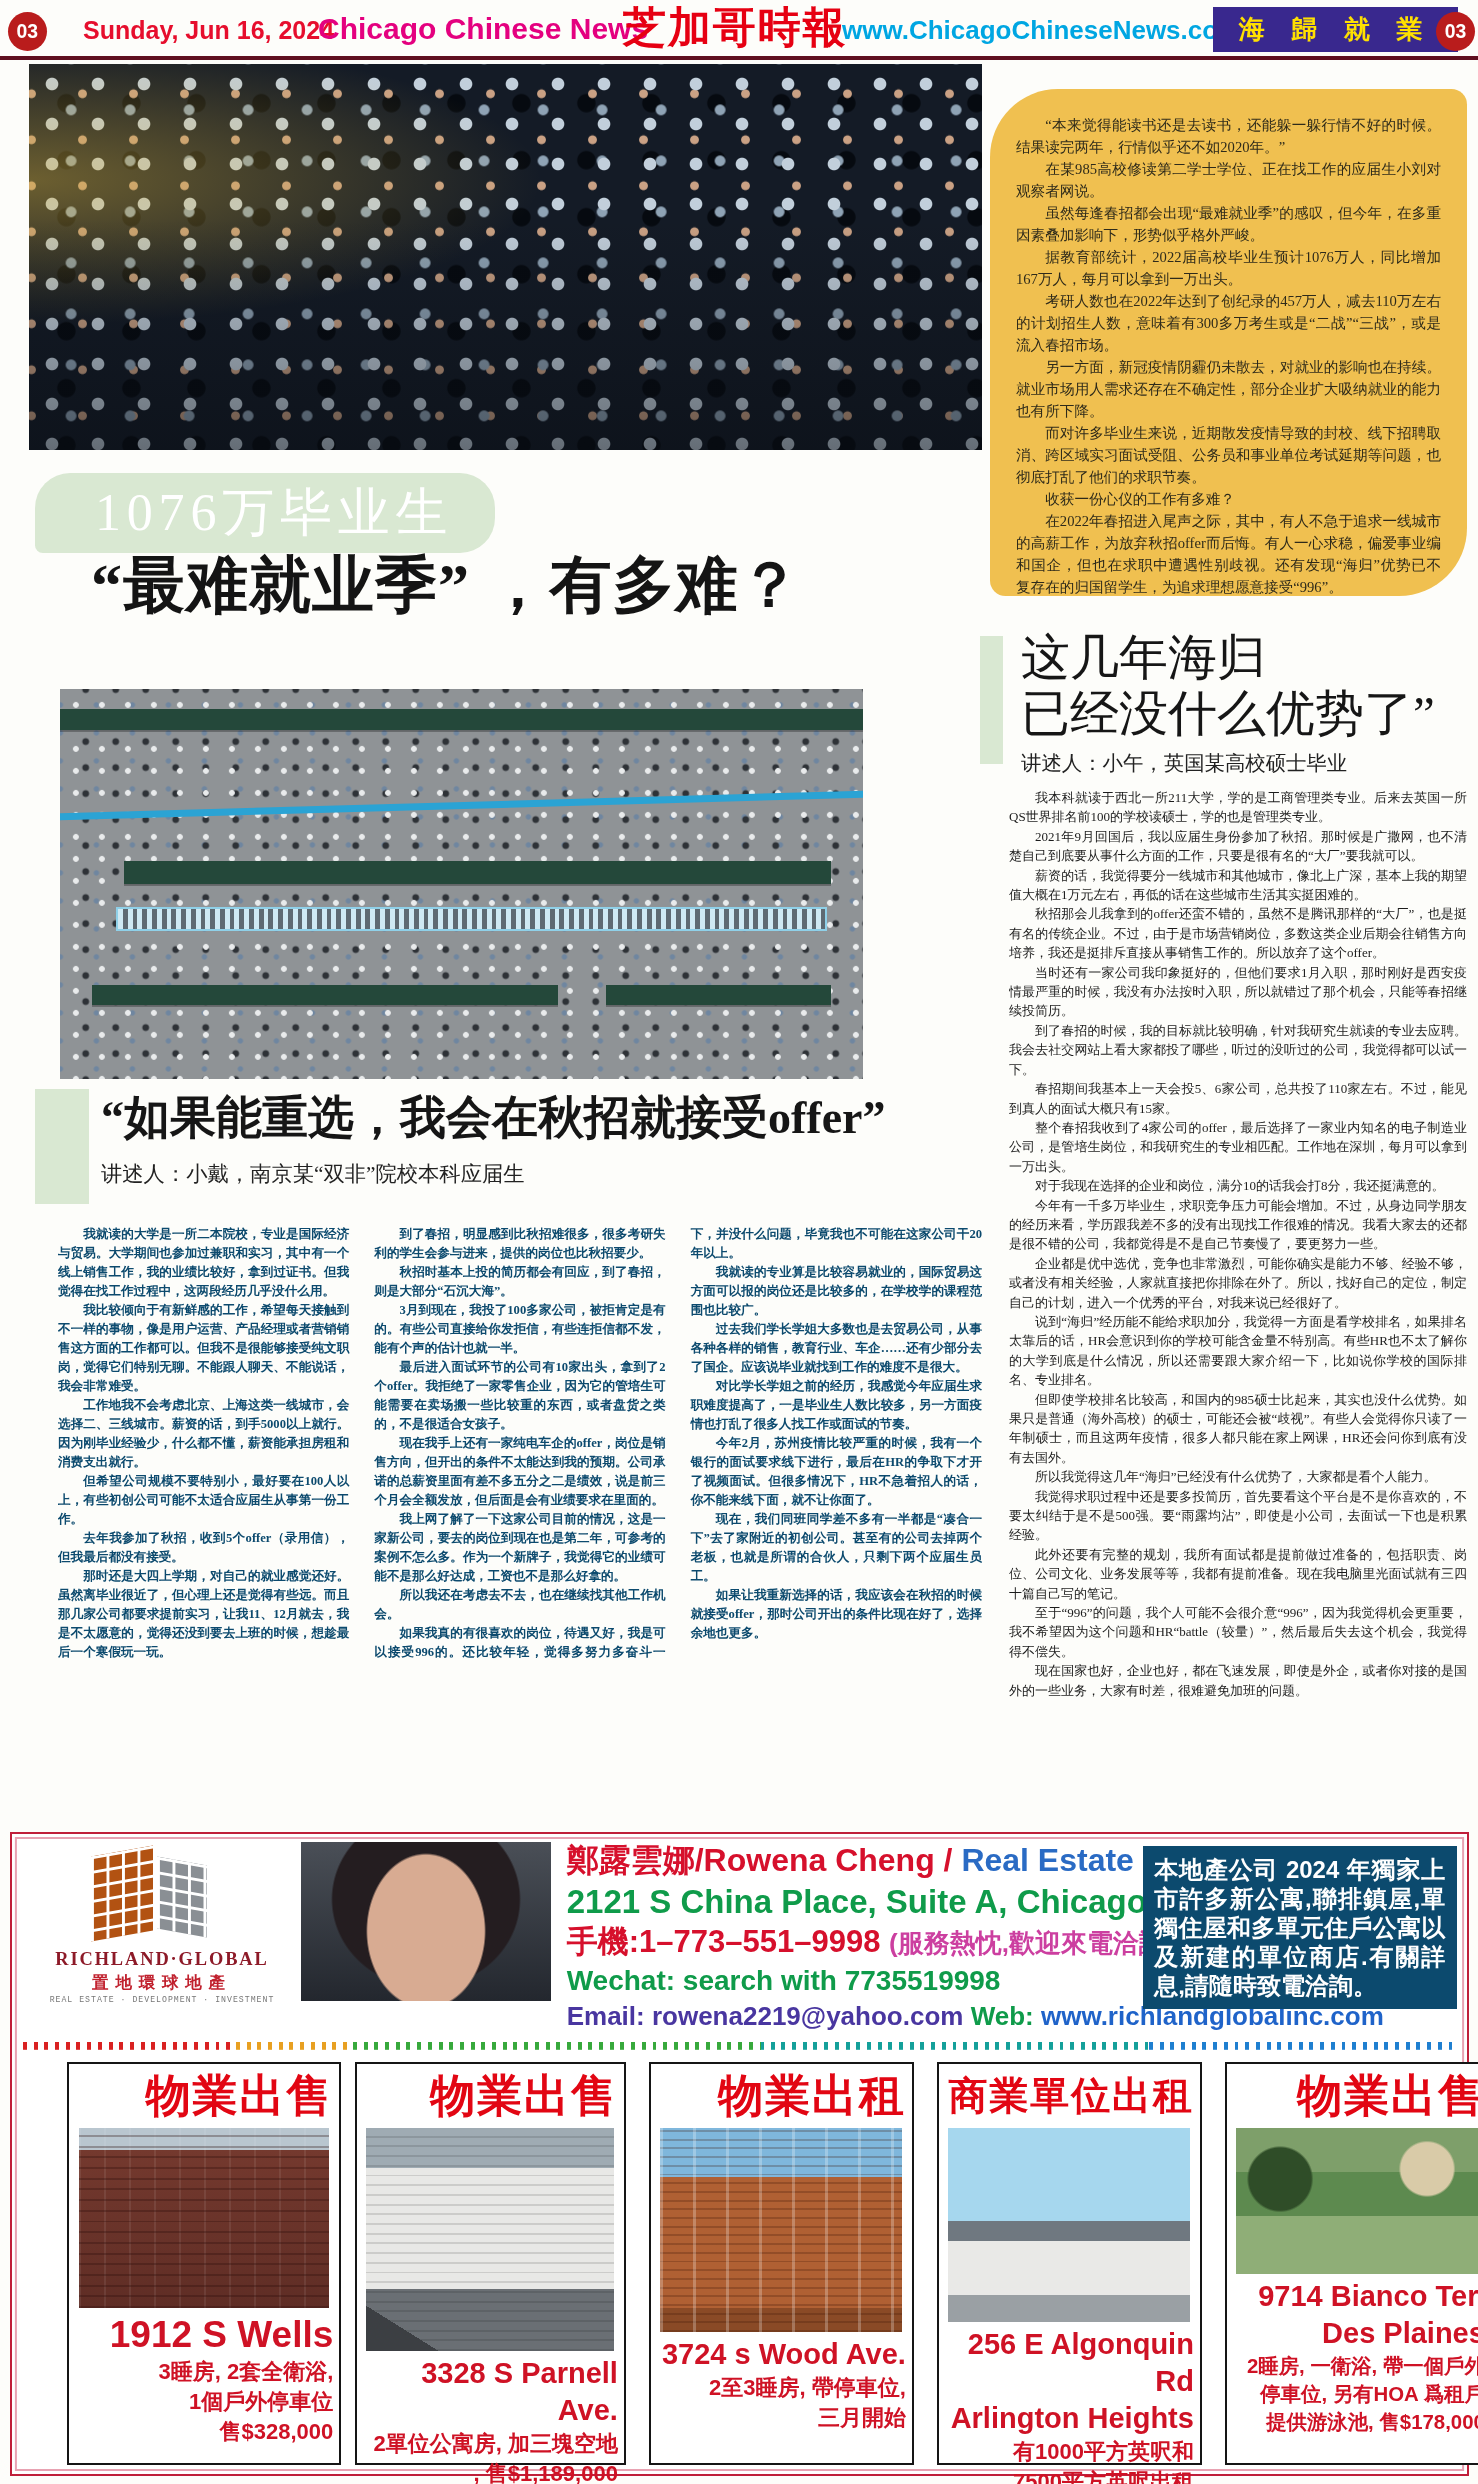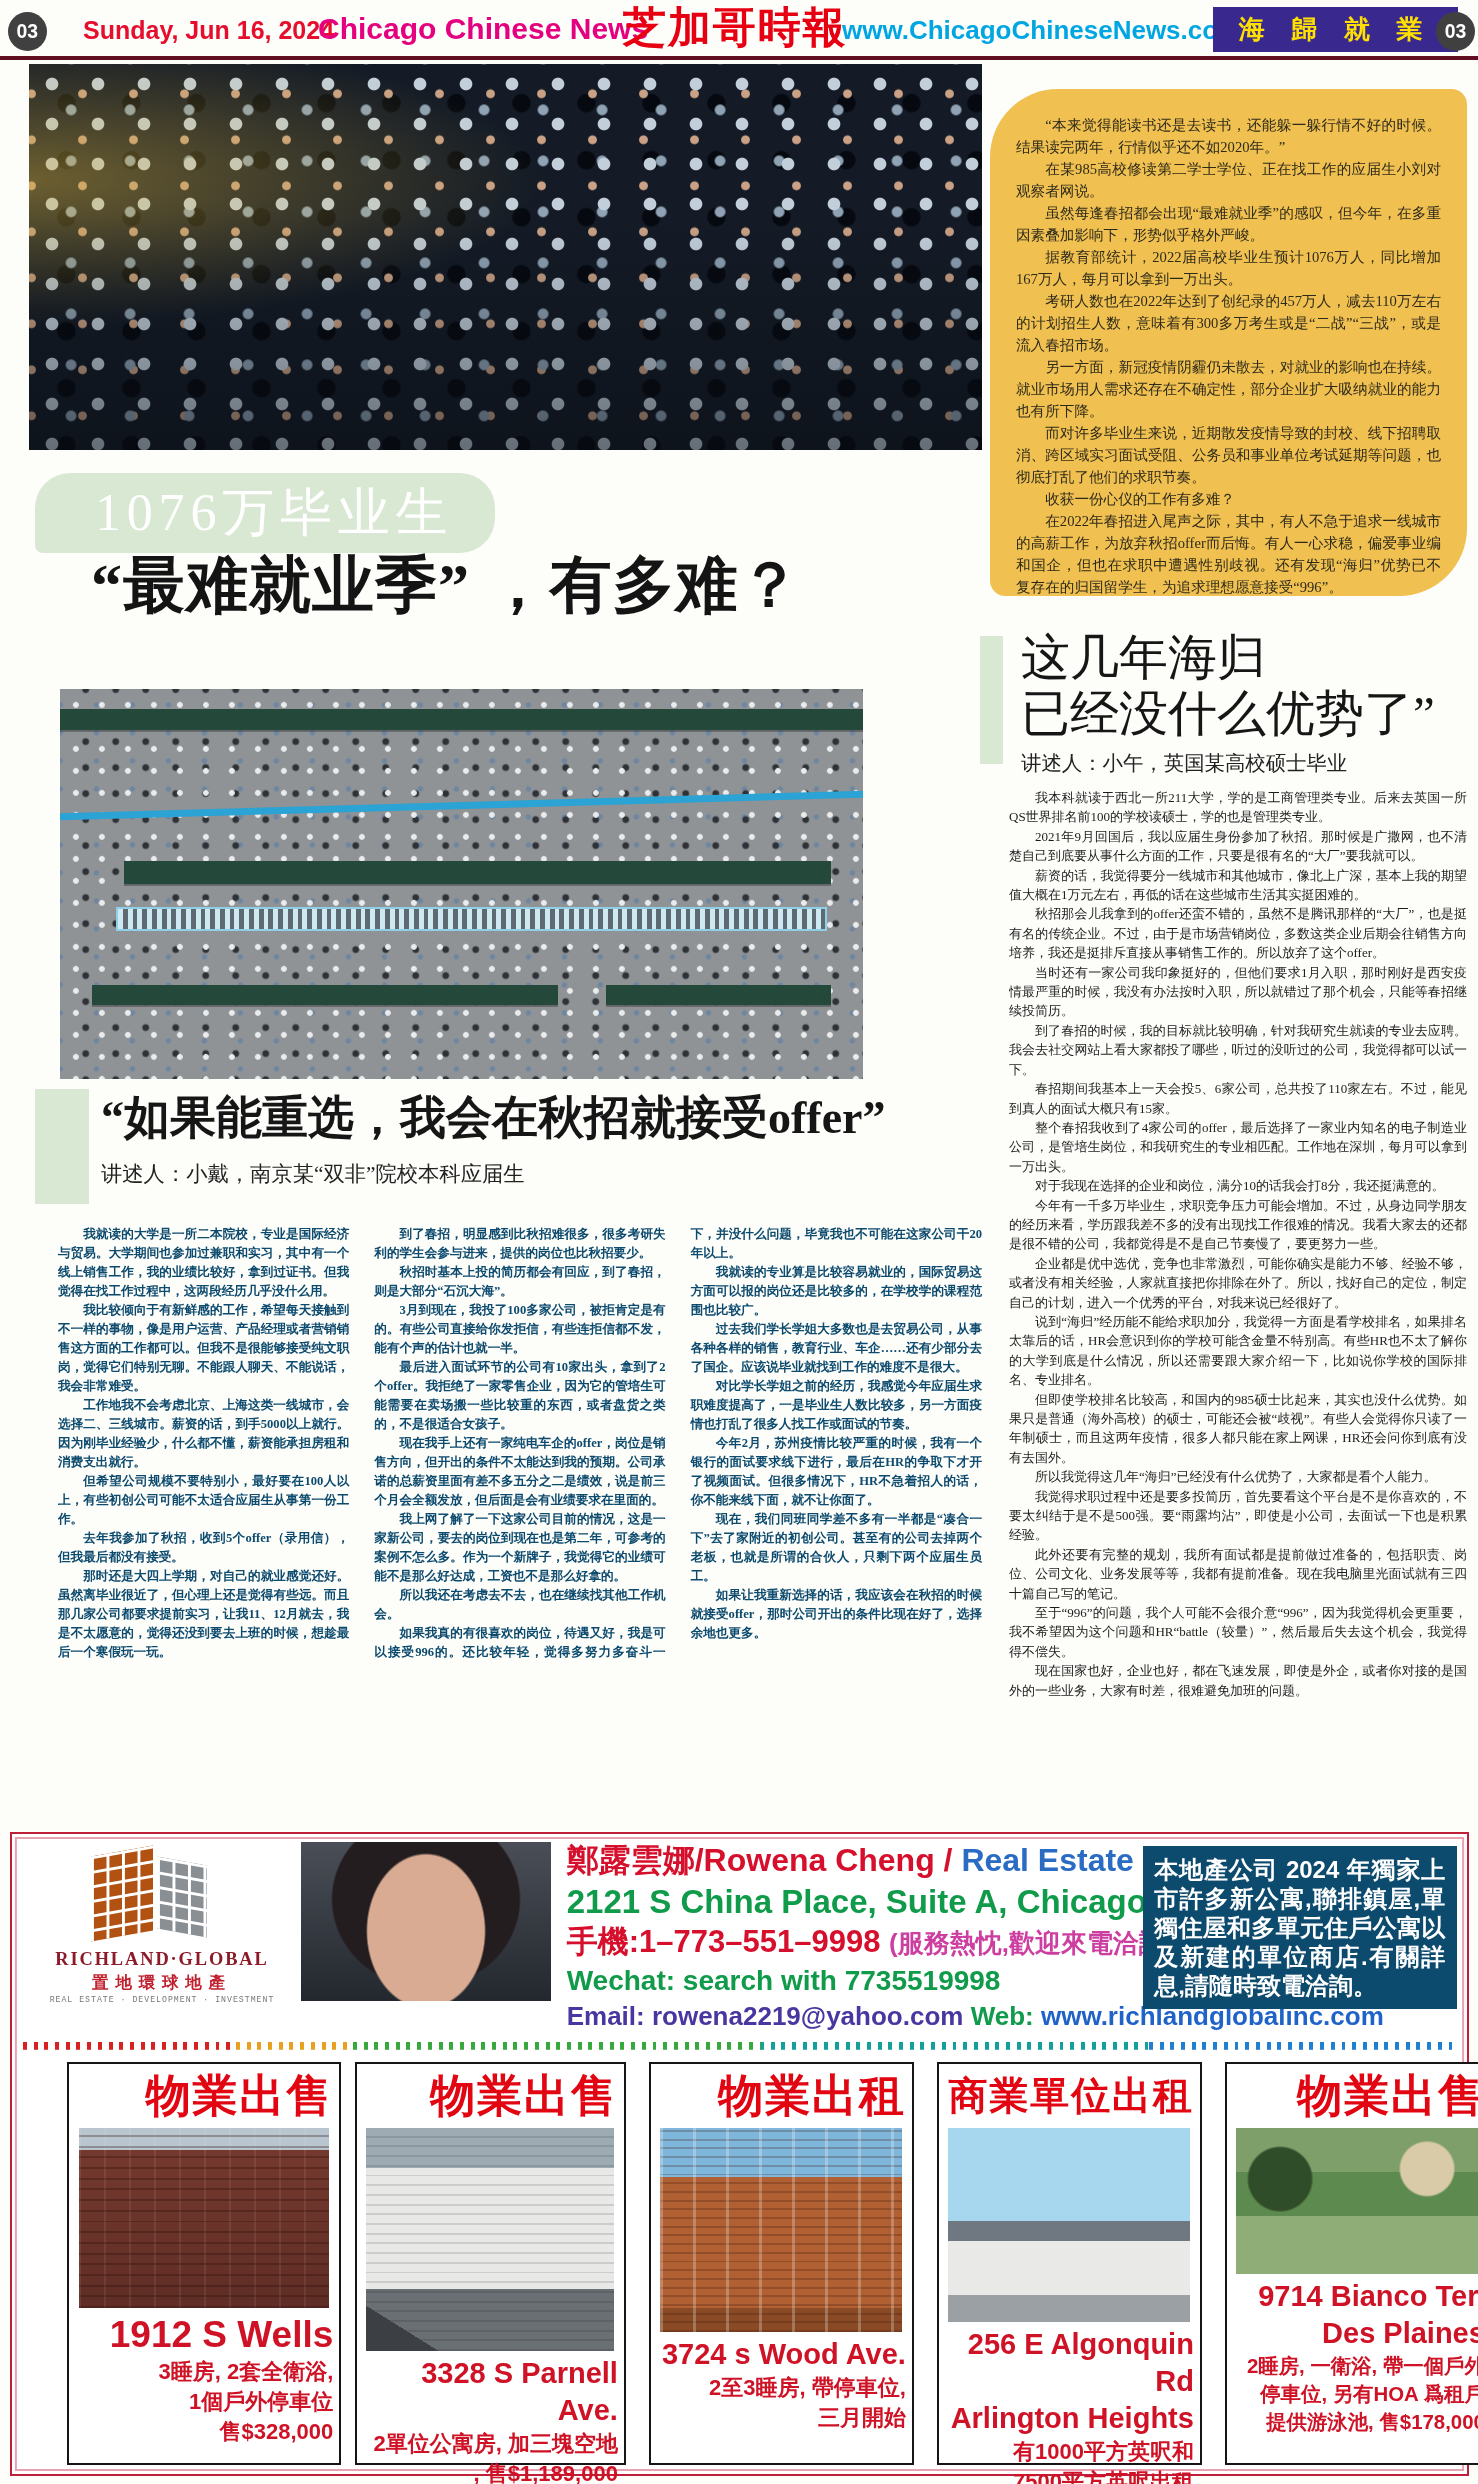--- a/index.html
+++ b/index.html
@@ -1,21 +1,21 @@
 <!DOCTYPE html>
 <html><head>
 <meta charset="utf-8">
 <style>
   html,body{margin:0;padding:0;background:#e8e8e4;}
   .page{position:relative;width:1479px;height:2484px;background:#fdfdfa;margin:0 auto;
         font-family:"Liberation Sans","DejaVu Sans",sans-serif;overflow:hidden;}
   .abs{position:absolute;}
 
   
-  .pgnum{width:39px;height:39px;border-radius:50%;background:#404040;color:#fff;
+  .pgnum{width:39px;height:39px;border-radius:50%;background:#b91c1c;color:#fff;
          font-size:19.4px;font-weight:bold;text-align:center;line-height:39px;}
   .hdr-date{font-size:25px;font-weight:bold;color:#e60e2d;}
   .hdr-en{font-size:30px;font-weight:bold;color:#e4007f;}
   .hdr-cn{font-size:43px;font-weight:900;color:#e60012;letter-spacing:1.9px;line-height:50px;}
   .hdr-web{font-size:26px;font-weight:bold;color:#00a6e2;}
   .hdr-tag{width:245px;height:45px;background:#39288e;color:#ffe000;font-size:26px;font-weight:bold;
            letter-spacing:9.7px;text-align:center;line-height:45px;}
   .hdr-rule{height:3.9px;background:#5f0f1f;}
 
   

